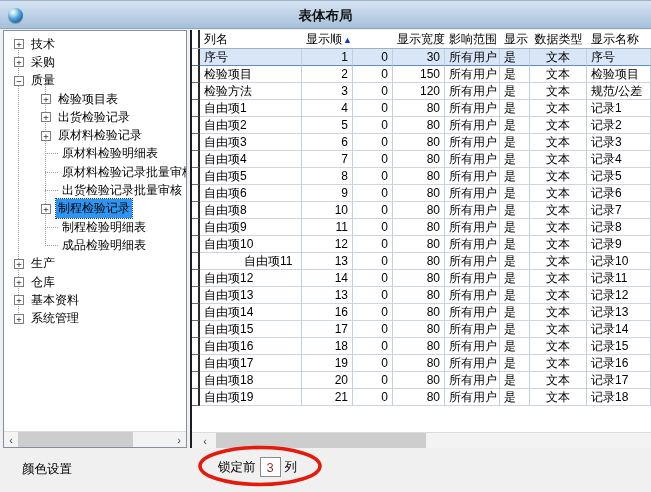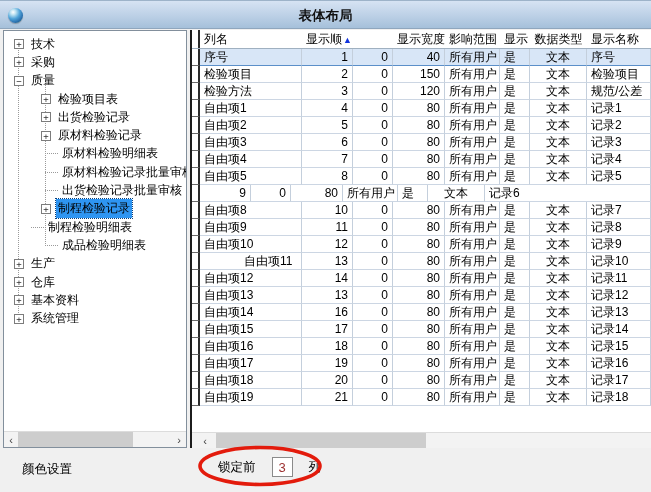--- a/index.html
+++ b/index.html
@@ -54,21 +54,21 @@
   .t-row.selected{background:var(--rowsel);}
   .t-row.selected .cell{border-bottom:1px solid #5b8fc9;}
   .ind{width:8px;min-width:8px;background:#fff;border-right:2px solid #2a2a2a;border-bottom:1px solid #6a6a6a;}
   .cell{font-size:12px;line-height:17.5px;padding:0 4px;border-right:1px solid #c4cfdc;
     border-bottom:1px solid #ccd6e3;white-space:nowrap;overflow:hidden;color:#000;}
   .al-right{text-align:right;}
   .al-center{text-align:center;}
   .al-left{text-align:left;}
   
   .color-settings{position:absolute;left:22px;top:461px;font-size:12.5px;color:#000;cursor:default;}
-  .lock-group{position:absolute;left:218px;top:457px;display:flex;align-items:center;gap:16px;font-size:12.5px;color:#000;}
+  .lock-group{position:absolute;left:218px;top:457px;display:flex;align-items:center;gap:4px;font-size:12.5px;color:#000;}
   .lock-input{width:21px;height:20px;border:1px solid #8a8a8a;background:#fff;text-align:center;
     font-size:13px;color:#9c3030;font-family:"Liberation Sans","DejaVu Sans",sans-serif;}
   .annot{position:absolute;left:196px;top:444px;pointer-events:none;}
   .splitter{position:absolute;left:187px;top:30px;width:3px;height:418px;background:#f0f0f0;cursor:ew-resize;}
 </style>
 </head>
 <body>
 
 <div class="app">
 
@@ -115,21 +115,21 @@
           <span class="tree-label">原材料检验记录批量审核</span>
         </div>
         <div class="tree-item" style="padding-left: 41px;">
           <span class="connector"></span>
           <span class="tree-label">出货检验记录批量审核</span>
         </div>
         <div class="tree-item" style="padding-left: 37px;">
           <span class="expander">+</span>
           <span class="tree-label selected">制程检验记录</span>
         </div>
-        <div class="tree-item" style="padding-left: 27px; text-align: right;">
+        <div class="tree-item" style="padding-left: 41px; text-align: right;">
           <span class="connector"></span>
           <span class="tree-label">制程检验明细表</span>
         </div>
         <div class="tree-item" style="padding-left: 41px;">
           <span class="connector"></span>
           <span class="tree-label">成品检验明细表</span>
         </div>
         <div class="tree-item" style="padding-left: 10px;">
           <span class="expander">+</span>
           <span class="tree-label">生产</span>
@@ -170,21 +170,21 @@
         <div class="h-cell al-center" style="width: 57px;">数据类型</div>
         <div class="h-cell al-left" style="width: 64px; flex: 1 1 0%;">显示名称</div>
       </div>
     <div class="t-body">
 
     <div class="t-row selected">
           <div class="ind"></div>
           <div class="cell al-left" style="width: 102px;">序号</div>
           <div class="cell al-right" style="width: 51px;">1</div>
           <div class="cell al-right" style="width: 40px;">0</div>
-          <div class="cell al-right" style="width: 52px;">40</div>
+          <div class="cell al-right" style="width: 52px;">30</div>
           <div class="cell al-left" style="width: 55px;">所有用户</div>
           <div class="cell al-left" style="width: 30px;">是</div>
           <div class="cell al-center" style="width: 57px;">文本</div>
           <div class="cell al-left" style="width: 64px; flex: 1 1 0%;">序号</div>
         </div>
         <div class="t-row">
           <div class="ind"></div>
           <div class="cell al-left" style="width: 102px;">检验项目</div>
           <div class="cell al-right" style="width: 51px;">2</div>
           <div class="cell al-right" style="width: 40px;">0</div>
@@ -255,20 +255,21 @@
           <div class="cell al-right" style="width: 51px;">8</div>
           <div class="cell al-right" style="width: 40px;">0</div>
           <div class="cell al-right" style="width: 52px;">80</div>
           <div class="cell al-left" style="width: 55px;">所有用户</div>
           <div class="cell al-left" style="width: 30px;">是</div>
           <div class="cell al-center" style="width: 57px;">文本</div>
           <div class="cell al-left" style="width: 64px; flex: 1 1 0%;">记录5</div>
         </div>
         <div class="t-row">
           <div class="ind"></div>
+          <div class="cell al-left" style="width: 102px;">自由项6</div>
           <div class="cell al-right" style="width: 51px;">9</div>
           <div class="cell al-right" style="width: 40px;">0</div>
           <div class="cell al-right" style="width: 52px;">80</div>
           <div class="cell al-left" style="width: 55px;">所有用户</div>
           <div class="cell al-left" style="width: 30px;">是</div>
           <div class="cell al-center" style="width: 57px;">文本</div>
           <div class="cell al-left" style="width: 64px; flex: 1 1 0%;">记录6</div>
         </div>
         <div class="t-row">
           <div class="ind"></div>

